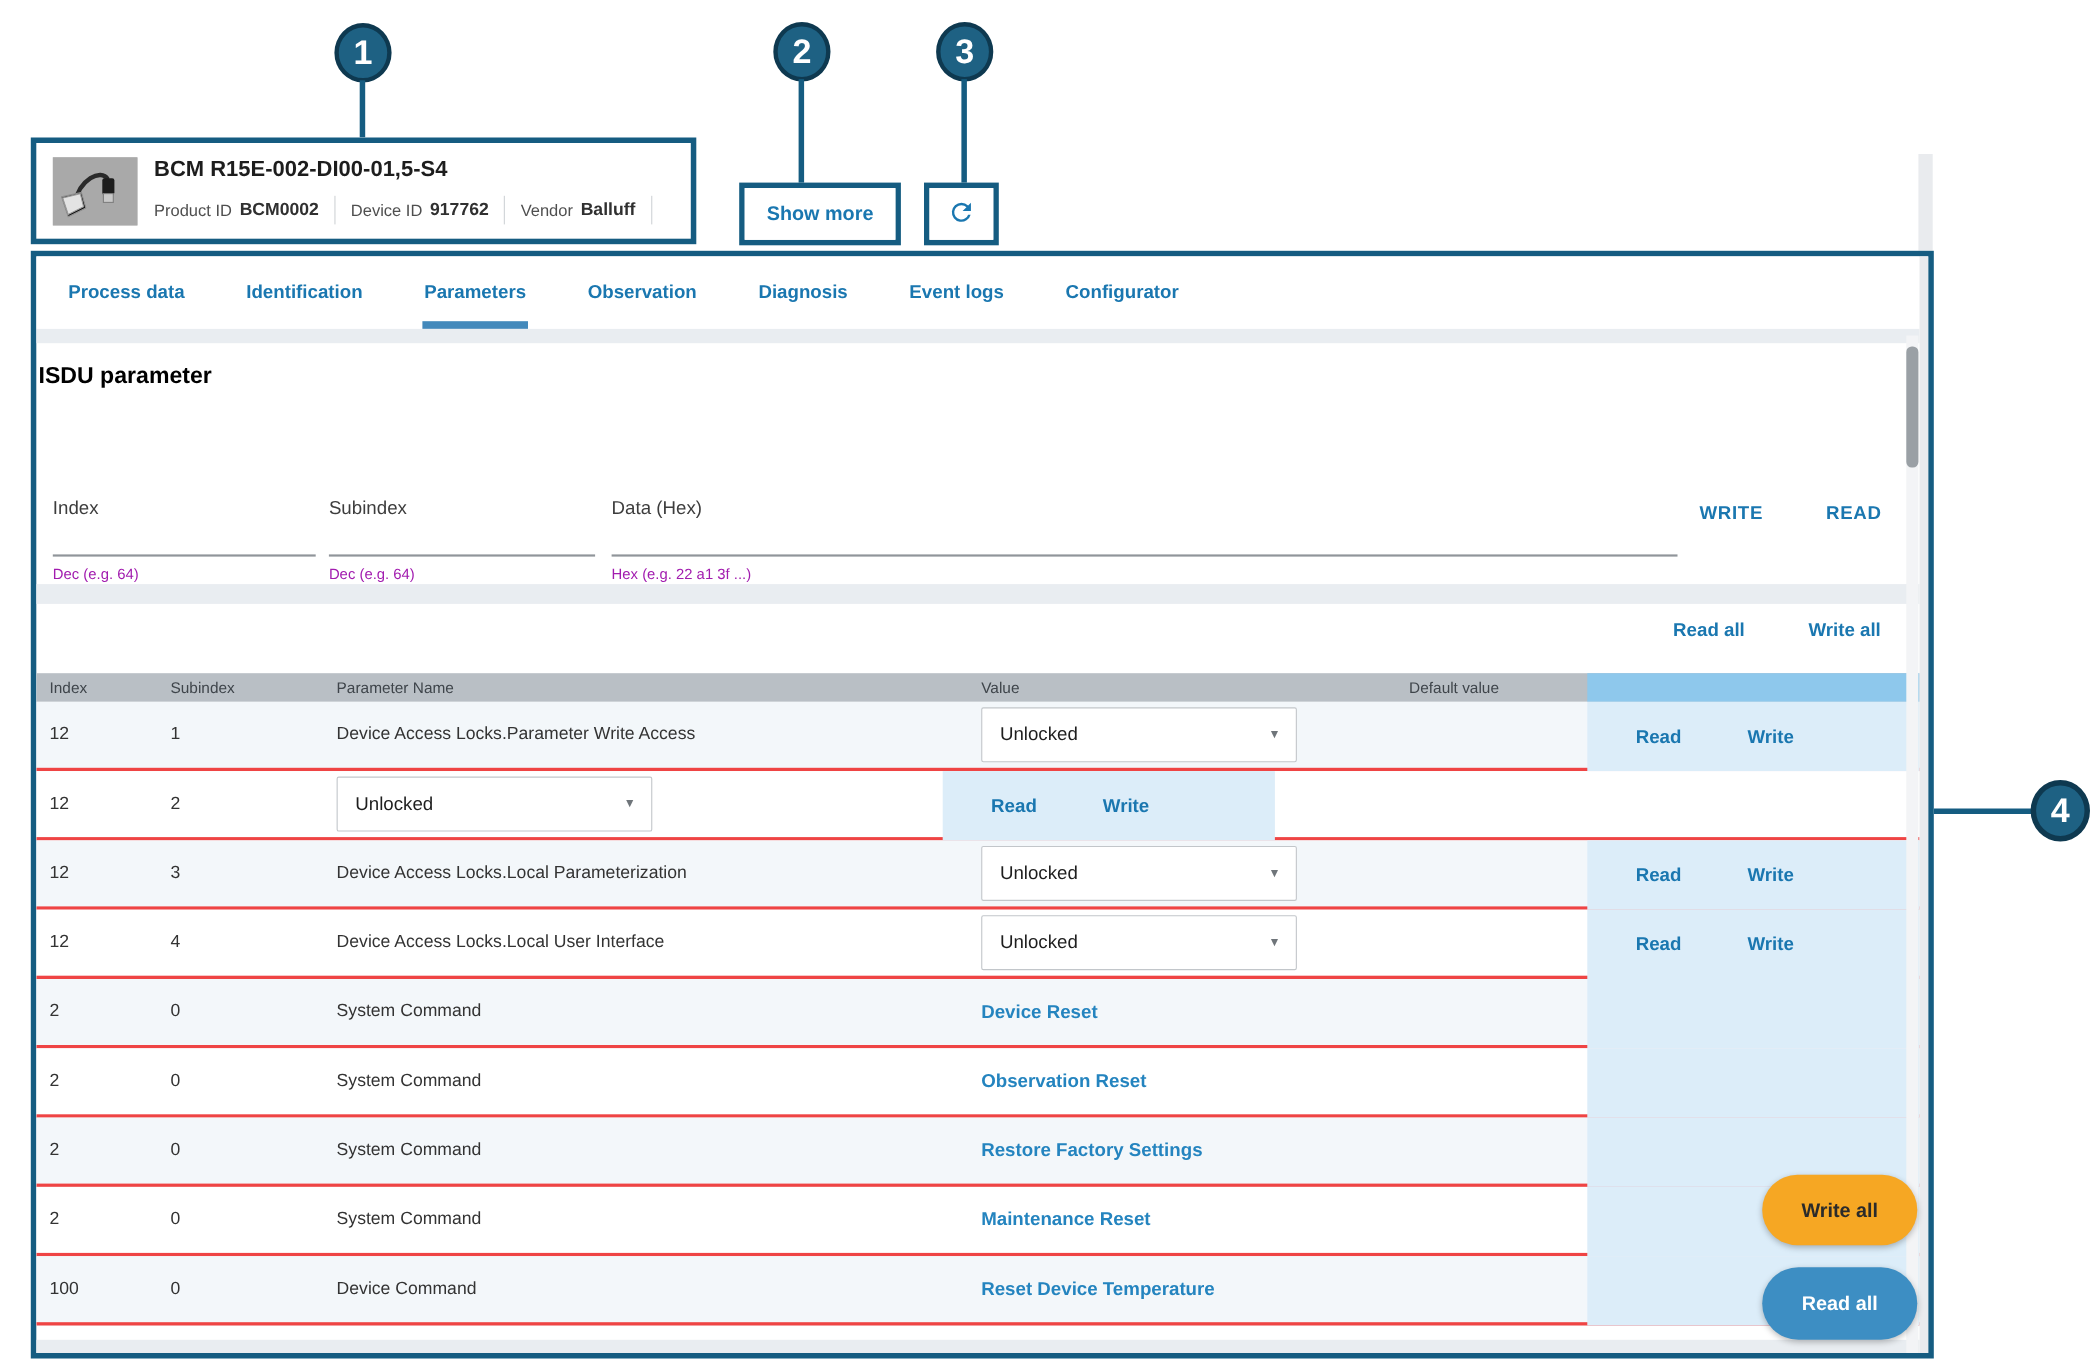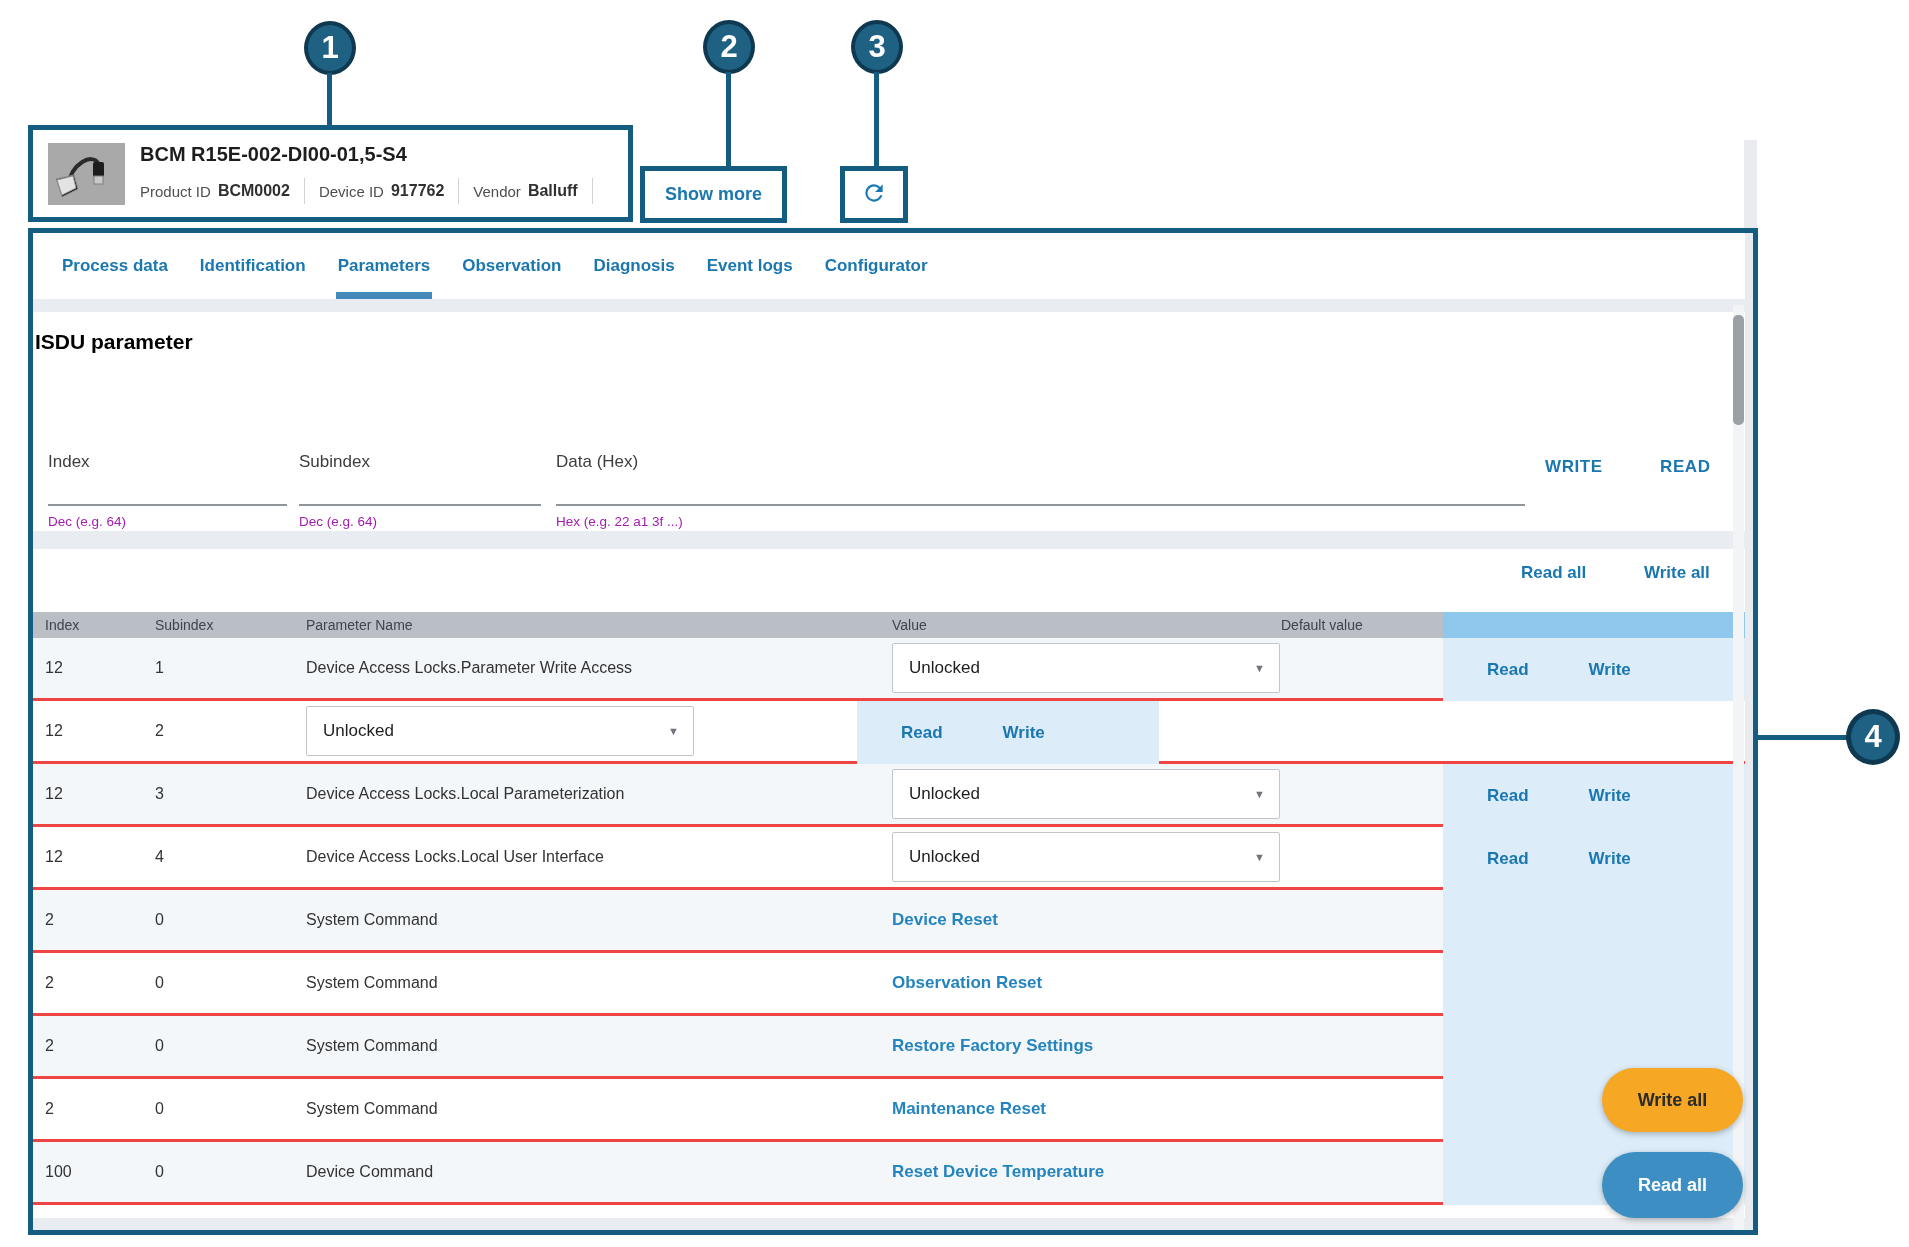--- a/index.html
+++ b/index.html
@@ -28,21 +28,21 @@
     font-size:18px; font-weight:bold; color:#1a77b0; background:#fff; border:none; cursor:pointer; }
   .refreshbtn { width:100%; height:100%; display:flex; align-items:center; justify-content:center;
     background:#fff; border:none; cursor:pointer; }
 
   
   #panel { position:absolute; left:28px; top:228px; width:1730px; height:1007px;
     border:5px solid #155c81; background:#fff; }
   #panel-inner { position:relative; width:1720px; height:997px; overflow:hidden; }
 
   .tabs { position:absolute; left:0; top:0; width:1712px; height:66px; background:#fff;
-    display:flex; align-items:center; gap:28px; padding-left:27px;text-align:right; }
+    display:flex; align-items:center; gap:52px; padding-left:27px;text-align:right; }
   .tab { position:relative; font-size:17px; font-weight:bold; color:#1a77b0;
     height:66px; display:flex; align-items:center; cursor:pointer; padding:0 2px; }
   .tab.active::after { content:""; position:absolute; left:0; right:0; bottom:0;
     height:7px; background:#4389bb; }
 
   .strip { position:absolute; background:#e9edf1; }
 
   .isdu-head { position:absolute; left:2px; top:97px; font-size:21px; font-weight:bold; color:#000000; }
 
   .fgroup { position:absolute; top:219px; }
@@ -63,21 +63,21 @@
     font-size:14px; color:#3f454b; }
   .c1 { width:122px; padding-left:12px; } .c2 { width:151px; } .c3 { width:586px; }
   .c4 { width:389px; } .c5 { width:162px; } .c6 { width:302px; }
   .thead .c6 { background:#8ec8ec; height:26px; }
   .row { display:flex; height:63px; align-items:center; border-bottom:3px solid #ef4444;
     font-size:16px; color:#333; }
   .row.odd  { background:#f3f7fa; }
   .row.even { background:#ffffff; }
   .row .c6 { background:#dcedf9; height:63px; display:flex; align-items:center;
     padding-left:44px; gap:60px; align-self:stretch; }
-  .vselect { width:388px; height:50px; background:#fff; border:1px solid #c2c6ca; border-radius:2px;
+  .vselect { width:287px; height:50px; background:#fff; border:1px solid #c2c6ca; border-radius:2px;
     display:flex; align-items:center; justify-content:space-between; padding:0 14px 0 16px;
     font-size:17px; color:#1e1e1e; cursor:pointer; }
   .vselect .caret { font-size:11px; color:#6f757a; }
   .cmdlink { font-size:17px; font-weight:bold; color:#2484bf; cursor:pointer; }
   .rwlink { font-size:17px; font-weight:bold; color:#1a77b0; cursor:pointer; }
 
   
   .wintrack { position:absolute; left:1712px; top:0; width:8px; height:997px; background:#e9ebee; }
   .intrack  { position:absolute; left:1700px; top:72px; width:11px; height:925px; background:#f3f4f6; }
   .inthumb  { position:absolute; left:1700px; top:82px; width:11px; height:110px;
@@ -130,21 +130,21 @@
         <b>917762</b>
         <span class="metadiv"></span>
         <span>Vendor</span>
         <b>Balluff</b>
         <span class="metadiv"></span>
       </div>
     </div>
   </div>
 </div>
 
-<div class="annbox" style="left:640px;top:166px;width:147px;height:57px;">
+<div class="annbox" style="left:672px;top:166px;width:147px;height:57px;">
   <button class="showmore">Show more</button>
 </div>
 
 <div class="annbox" style="left:840px;top:166px;width:68px;height:57px;">
   <button class="refreshbtn">
     <span>
       <svg width="26" height="26" viewBox="0 0 24 24">
         <path fill="#1a77b0" d="M17.65 6.35A7.95 7.95 0 0 0 12 4a8 8 0 1 0 7.73 10h-2.08A6 6 0 1 1 12 6c1.66 0 3.14.69 4.22 1.78L13 11h7V4l-2.35 2.35z"></path>
       </svg>
     </span>

